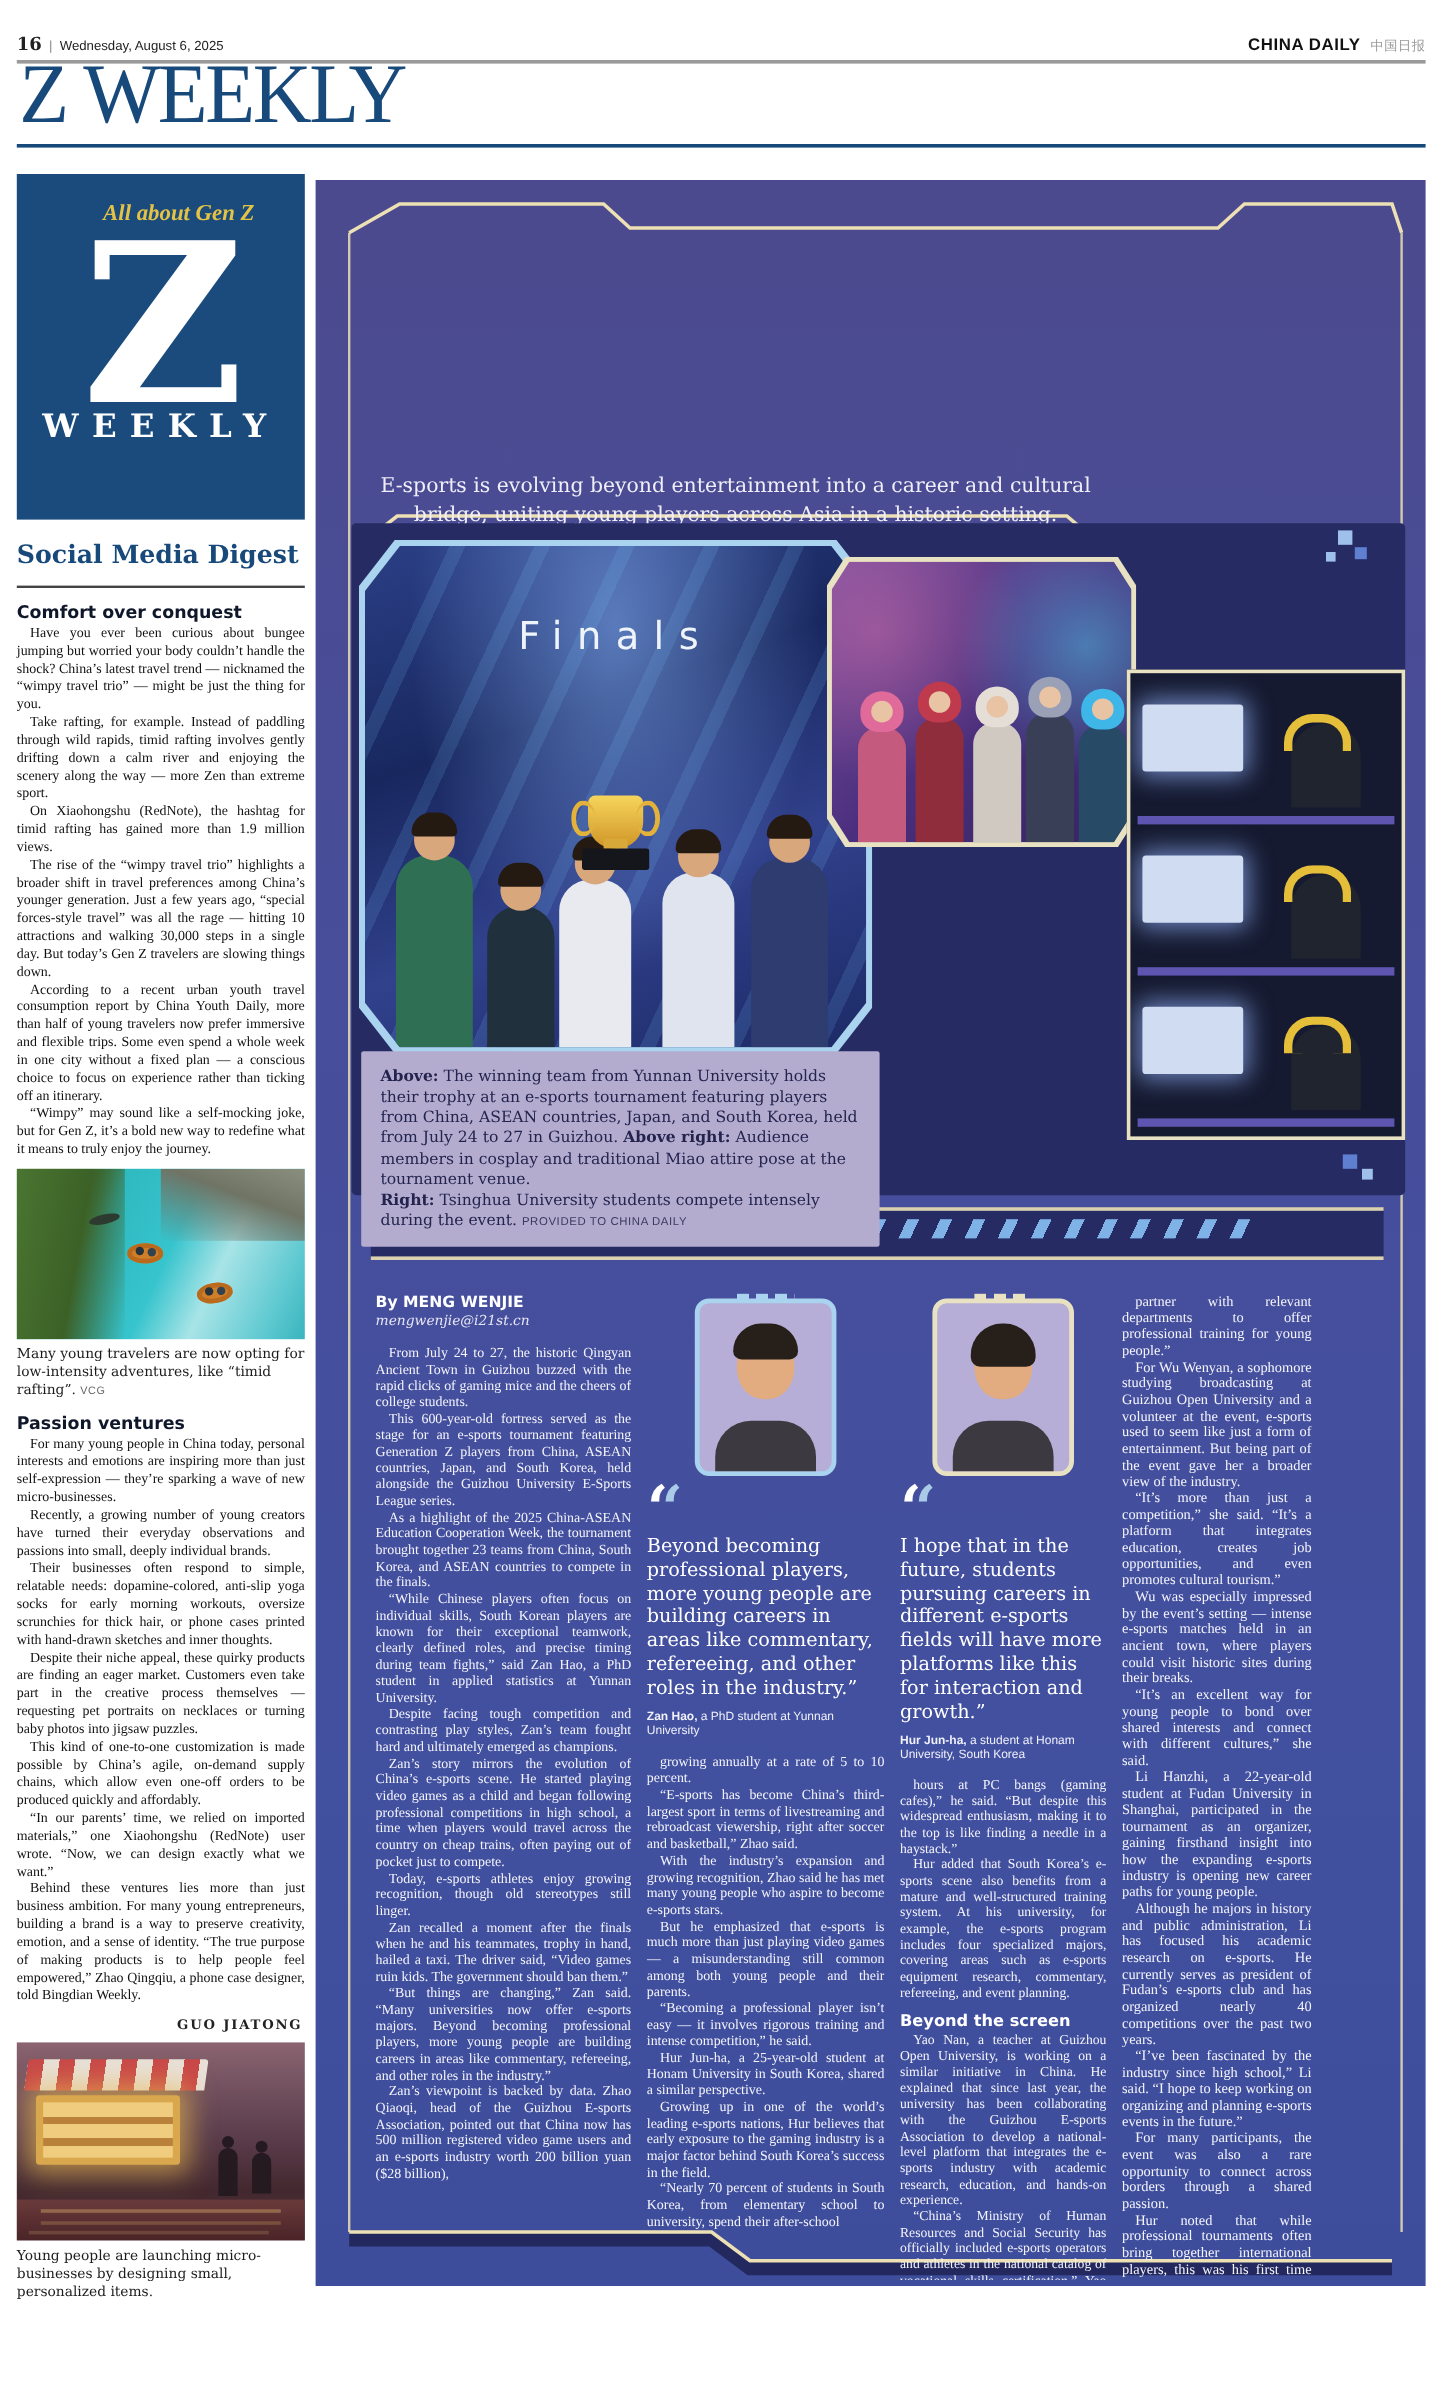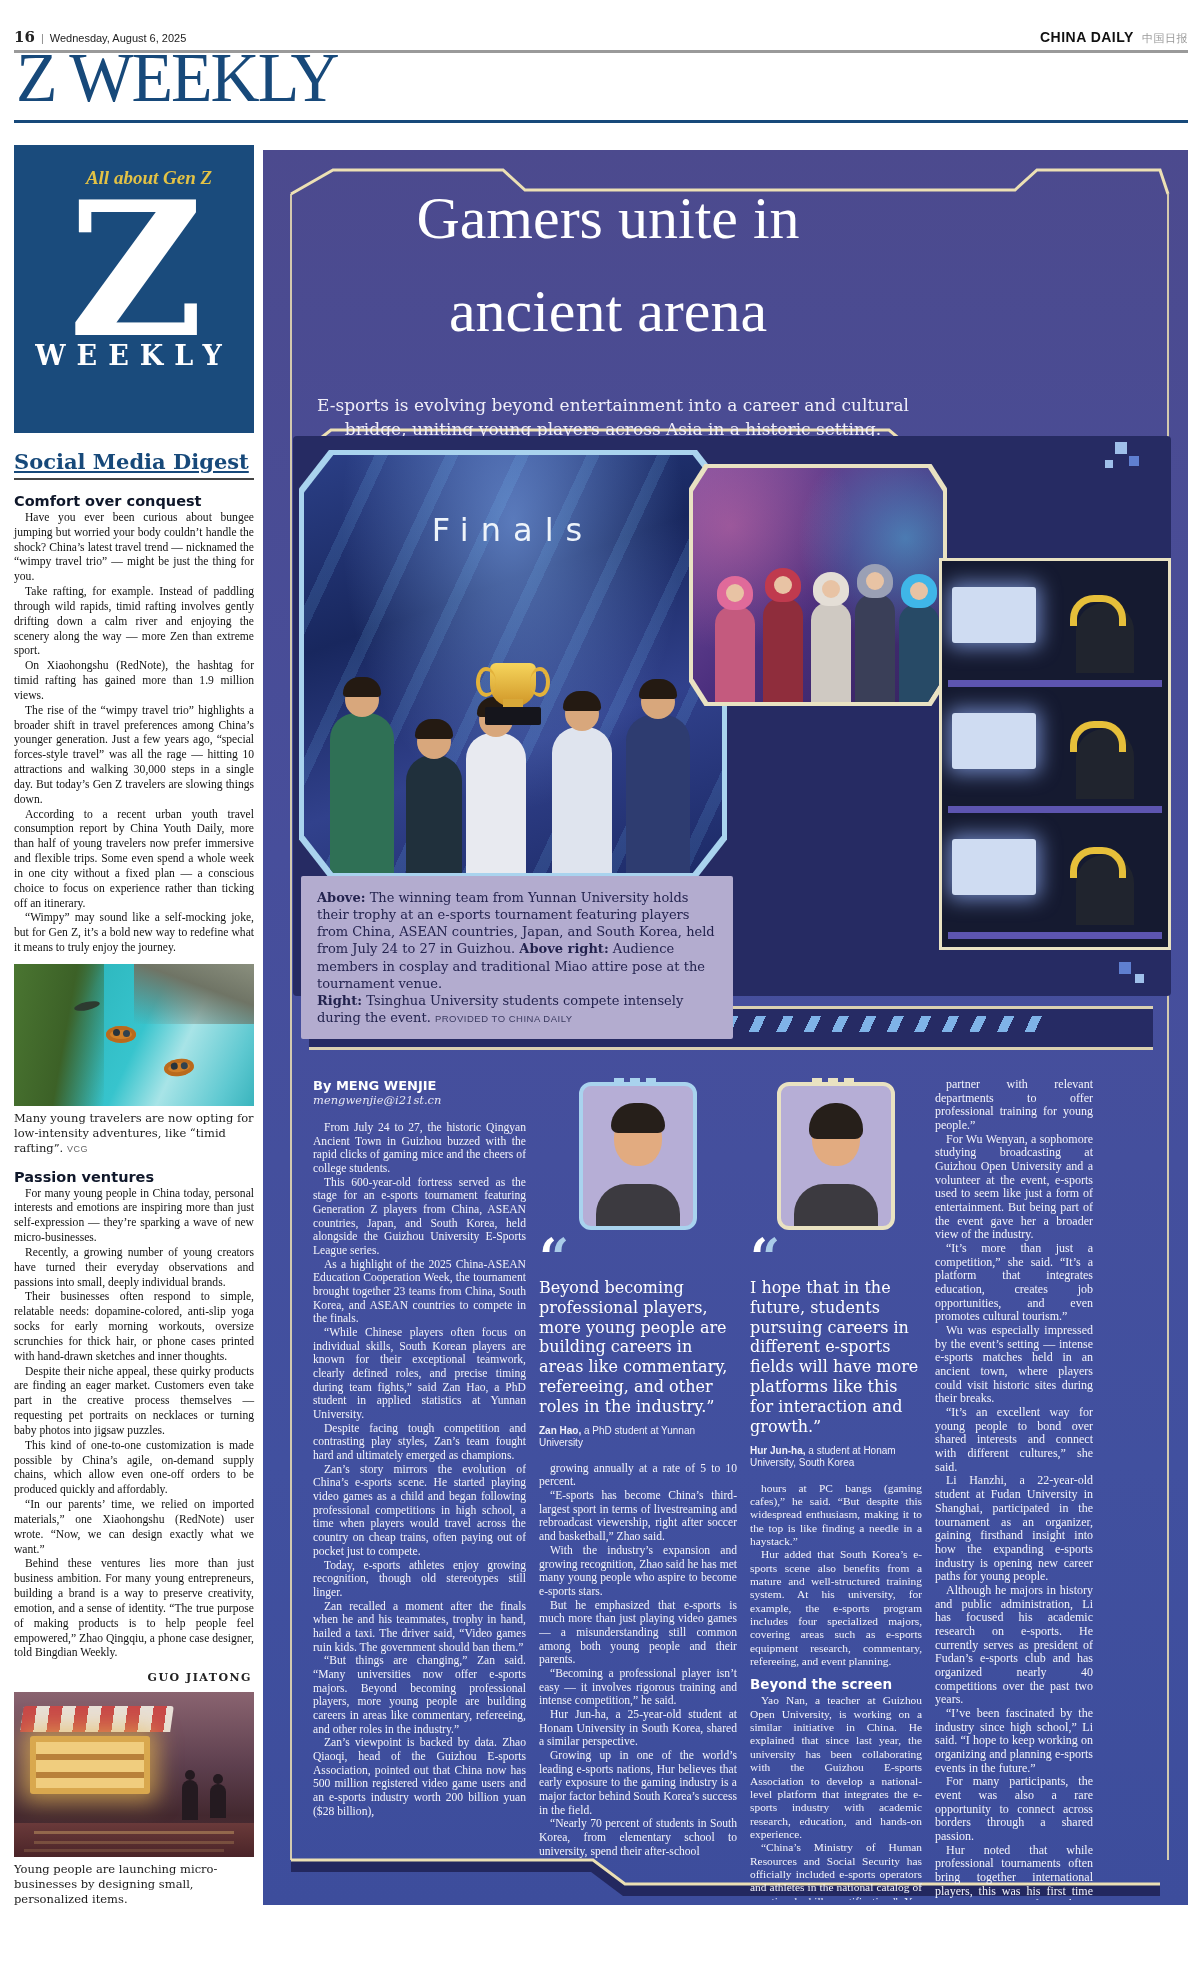--- a/index.html
+++ b/index.html
@@ -23,21 +23,21 @@
   
   .sidebar{position:absolute;left:14px;top:145px;width:240px;}
   .zbox{background:#1a4b7c;height:288px;padding:14px 16px 0 16px;box-sizing:border-box;overflow:hidden;}
   .tagline{font-family:"Liberation Serif",serif;font-style:italic;font-weight:bold;color:#e3c245;
            font-size:19px;text-align:center;padding:8px 0 0 30px;}
   .bigz{font-family:"DejaVu Serif",serif;font-weight:bold;color:#fff;font-size:185px;line-height:.88;
         text-align:center;letter-spacing:-4px;}
   .weekly{font-family:"DejaVu Serif",serif;font-weight:bold;color:#fff;font-size:27px;letter-spacing:11px;
           text-align:center;margin-top:-12px;}
   .smd{font-family:"DejaVu Serif",serif;font-weight:bold;color:#17497a;font-size:21px;margin:16px 0 0 0;
-       padding-bottom:4px;border-bottom:2px solid #444;text-decoration:underline;}
+       padding-bottom:14px;border-bottom:2px solid #444;}
   .sidebar h3{font-family:"DejaVu Sans",sans-serif;font-size:14.5px;color:#0f172a;margin:13px 0 2px 0;}
   .copy p{margin:0;font-size:11.6px;line-height:1.28;color:#111;text-align:justify;text-indent:11px;}
   .photo{width:240px;margin-top:8px;position:relative;overflow:hidden;}
   .caption{font-family:"DejaVu Serif",serif;font-size:11.5px;line-height:1.3;color:#1b1b1b;margin:5px 0 0 0;}
   .credit{font-family:"Liberation Sans",sans-serif;font-size:9px;color:#666;letter-spacing:.5px;}
   .byline-right{font-family:"DejaVu Serif",serif;font-weight:bold;font-size:11px;letter-spacing:1.5px;
                 color:#222;text-align:right;margin:10px 2px 0 0;}
 
   
   .photo-rafting{height:142px;background:linear-gradient(115deg,#5d8b3c 0%,#43702e 16%,#2fb9c0 30%,#37c4cd 52%,#a8e4e7 68%,#5fc9d1 88%,#39b4bd 100%);}
@@ -255,21 +255,20 @@
   <section class="panel">
     <svg class="frame-svg" viewBox="0 0 925 1755" width="925" height="1755">
       <polyline points="28,44 70,20 240,20 262,40 752,40 774,20 897,20 905,44" fill="none" stroke="#ece0b4" stroke-width="3"></polyline>
       <line x1="28" y1="44" x2="28" y2="1710" stroke="#ece0b4" stroke-width="2" opacity="0.85"></line>
       <line x1="905" y1="44" x2="905" y2="1710" stroke="#ece0b4" stroke-width="2" opacity="0.85"></line>
       <polyline points="40,302 68,280 626,280 652,302 892,302" fill="none" stroke="#ece0b4" stroke-width="3"></polyline>
       <polyline points="28,1716 330,1716 362,1740 897,1740" fill="none" stroke="#23285f" stroke-width="12"></polyline>
       <polyline points="28,1710 330,1710 362,1734 897,1734" fill="none" stroke="#ece0b4" stroke-width="3"></polyline>
     </svg>
 
-    <h1 class="headline"><span>Gamers unite in</span><br><span>ancient arena</span></h1>
     <p class="subtitle">E-sports is evolving beyond entertainment into a career and cultural bridge, uniting young players across Asia in a historic setting.</p>
 
     <div class="collage-band"></div>
 
     <div class="ph-frame-blue">
       <div class="ph-trophy">
         <div class="finals">Finals</div>
         <div class="tp-person tp1"></div>
         <div class="tp-person tp2"></div>
         <div class="tp-person tp3"></div>

